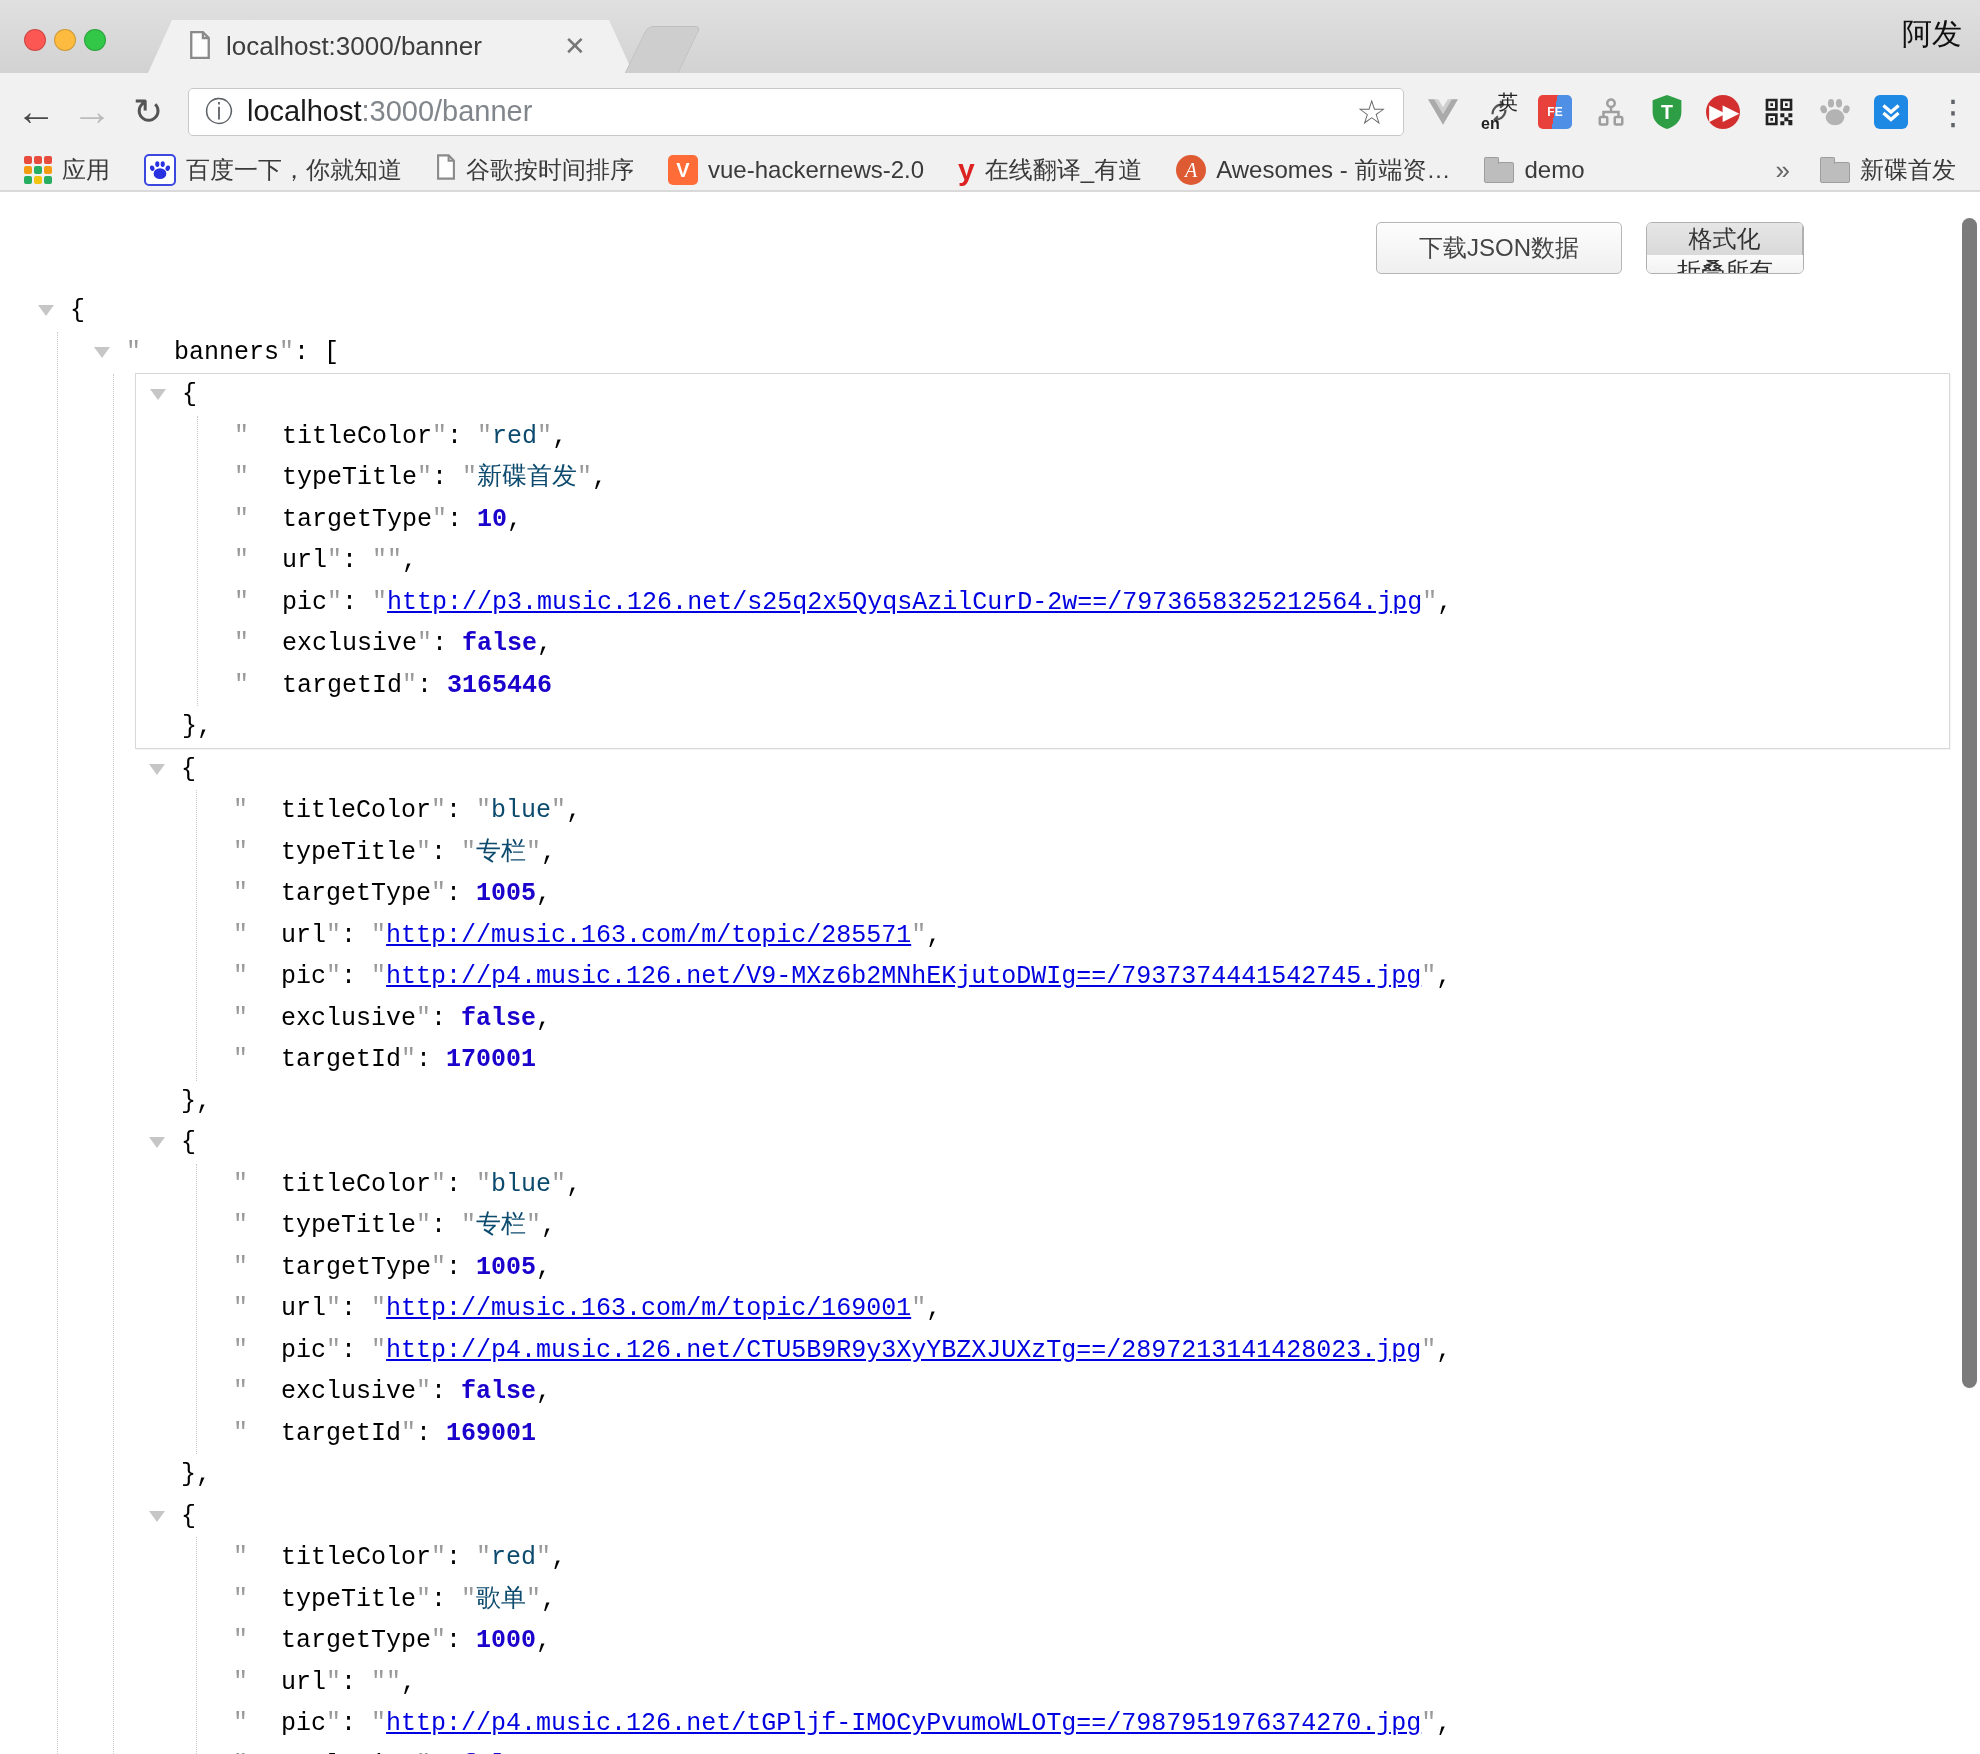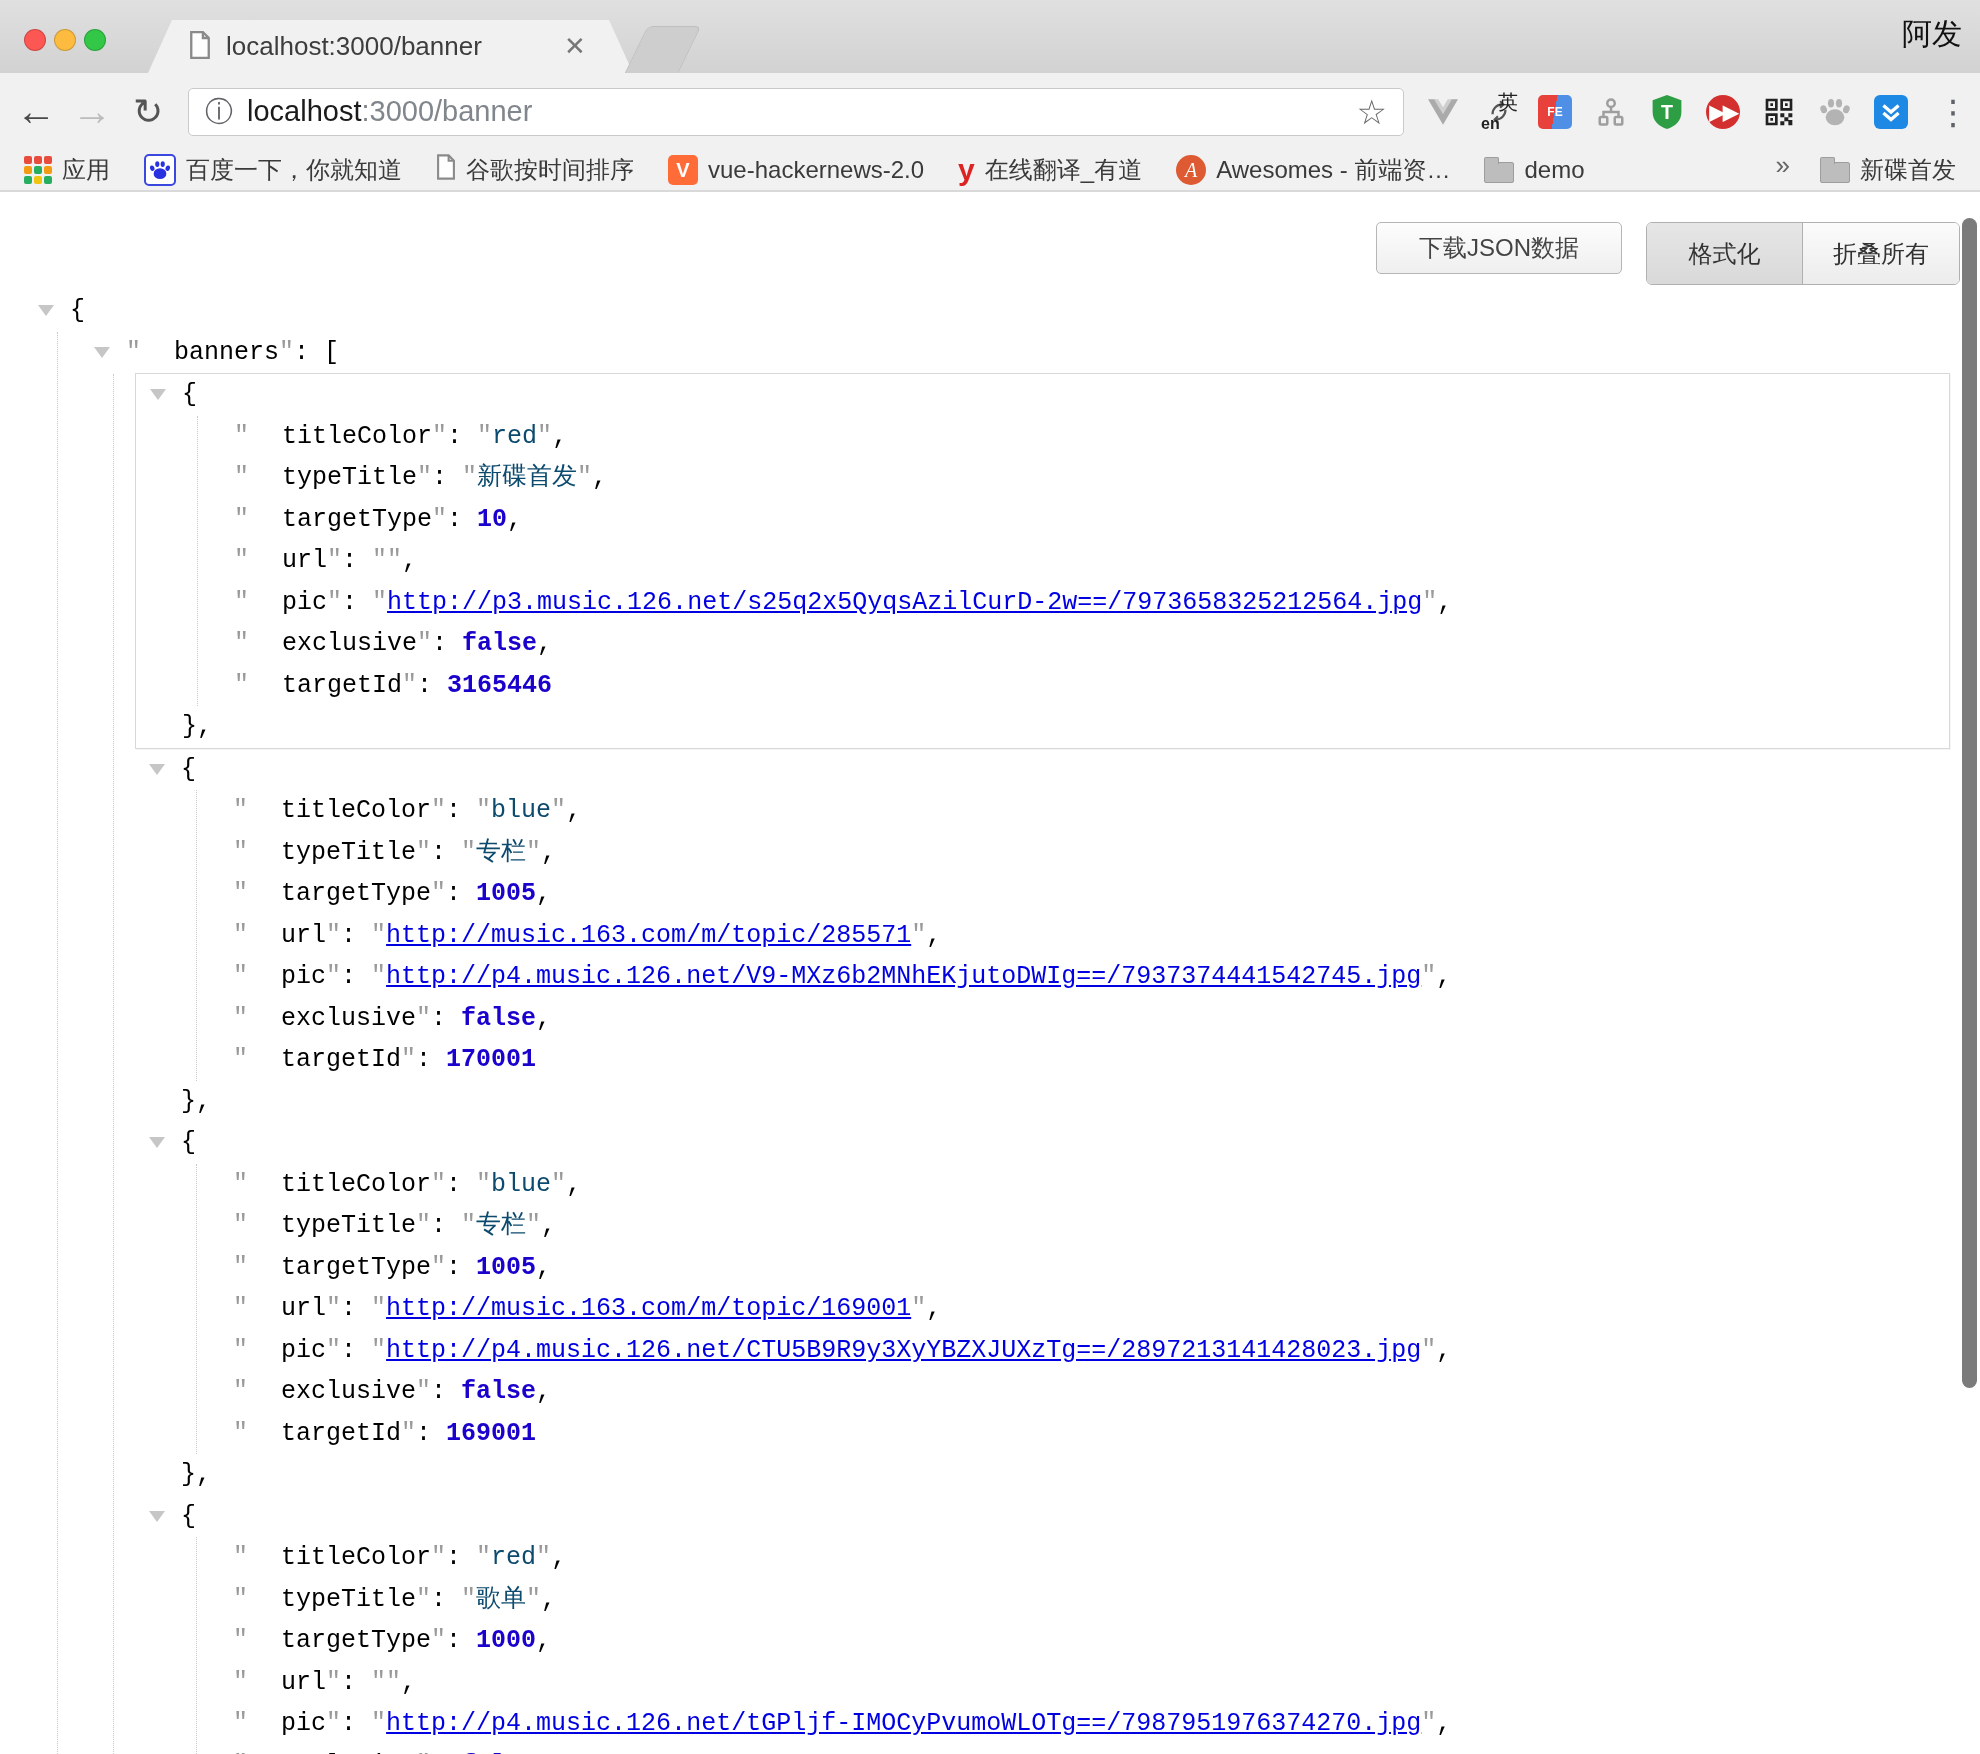--- a/index.html
+++ b/index.html
@@ -43,21 +43,21 @@
   .ic-translate .zh { position:absolute; right:0; top:-4px; font-size:20px; color:#222; }
   .ic-translate .en { position:absolute; left:1px; bottom:-2px; font-size:16px; color:#222; font-weight:bold; }
   .ic-fe { width:34px; height:34px; border-radius:5px; background:linear-gradient(100deg,#e8413c 49%,#4f8fe6 49%);
            color:#fff; font-weight:bold; font-size:12px; display:flex; align-items:center; justify-content:center; }
   .ic-play { width:34px; height:34px; border-radius:50%; background:#d32f2f; color:#fff; display:flex;
              align-items:center; justify-content:center; font-size:20px; font-weight:bold; letter-spacing:-2px; }
   .ic-dl { width:34px; height:34px; border-radius:6px; background:#1e88e5; display:flex; align-items:center; justify-content:center; }
 
   
   .bookmarks { height:42px; background:#f1f1f1; border-bottom:2px solid #d9d9d9;
-               display:flex; padding:0 24px; font-size:24px; color:#3a3a3a; }
+               display:flex; align-items:center; padding:0 24px; font-size:24px; color:#3a3a3a; }
   .bm { display:flex; align-items:center; gap:10px; margin-right:34px; white-space:nowrap; }
   .bm-spacer { flex:1; }
   .bm-overflow { font-size:26px; color:#666; margin-right:30px; }
   .apps-grid { display:grid; grid-template-columns:repeat(3,8px); grid-template-rows:repeat(3,8px); gap:2px; }
   .apps-grid i { border-radius:2px; }
   .baidu-box { width:32px; height:32px; border:2px solid #3b48e0; border-radius:5px; background:#fff;
                display:flex; align-items:center; justify-content:center; }
   .vue-box { width:30px; height:30px; background:#ff6c37; border-radius:5px; color:#fff; font-weight:bold;
              font-size:20px; display:flex; align-items:center; justify-content:center; }
   .ydao { color:#dd2222; font-weight:bold; font-size:30px; line-height:30px; }
@@ -65,22 +65,22 @@
           align-items:center; justify-content:center; font-family:"Liberation Serif",serif; font-style:italic; font-size:20px; }
   .folder { position:relative; width:30px; height:21px; background:#bdbdbd; border:1px solid #9d9d9d; border-radius:2px; margin-top:5px; }
   .folder::before { content:''; position:absolute; left:-1px; top:-6px; width:13px; height:6px;
                     background:#bdbdbd; border:1px solid #9d9d9d; border-bottom:none; border-radius:2px 2px 0 0; }
 
   
   .page { position:absolute; top:194px; left:0; right:0; bottom:0; background:#fff; overflow:hidden; }
   .btn-dl { position:absolute; left:1376px; top:28px; width:246px; height:52px;
             background:linear-gradient(#fdfdfd,#efefef); border:1px solid #b6b6b6; border-radius:5px;
             font-size:24px; color:#444; display:flex; align-items:center; justify-content:center; cursor:pointer; }
-  .btn-grp { position:absolute; left:1646px; top:28px; height:63px; display:flex; border:1px solid #b0b0b0;
-             border-radius:6px; overflow:hidden; }
+  .btn-grp { position:absolute; left:1646px; top:28px; height:52px; display:flex; border:1px solid #b0b0b0;
+             border-radius:6px; overflow:hidden;flex-direction:column; }
   .btn-grp .seg { width:156px; display:flex; align-items:center; justify-content:center; font-size:24px; color:#333; cursor:pointer; }
   .seg.active { background:linear-gradient(#e6e6e6,#d9d9d9); border-right:1px solid #b0b0b0; }
   .seg.plain  { background:linear-gradient(#fbfbfb,#ececec);font-family:Liberation Serif, serif; }
 
   
   .json-tree { position:absolute; inset:0; padding-top:96px;
                font-family:"Liberation Mono","DejaVu Sans Mono",monospace; font-size:25px; line-height:41.5px; color:#000; }
   .row { position:relative; white-space:nowrap; }
   .row-root { padding-left:70px; }
   .row-banners { padding-left:126px; }

